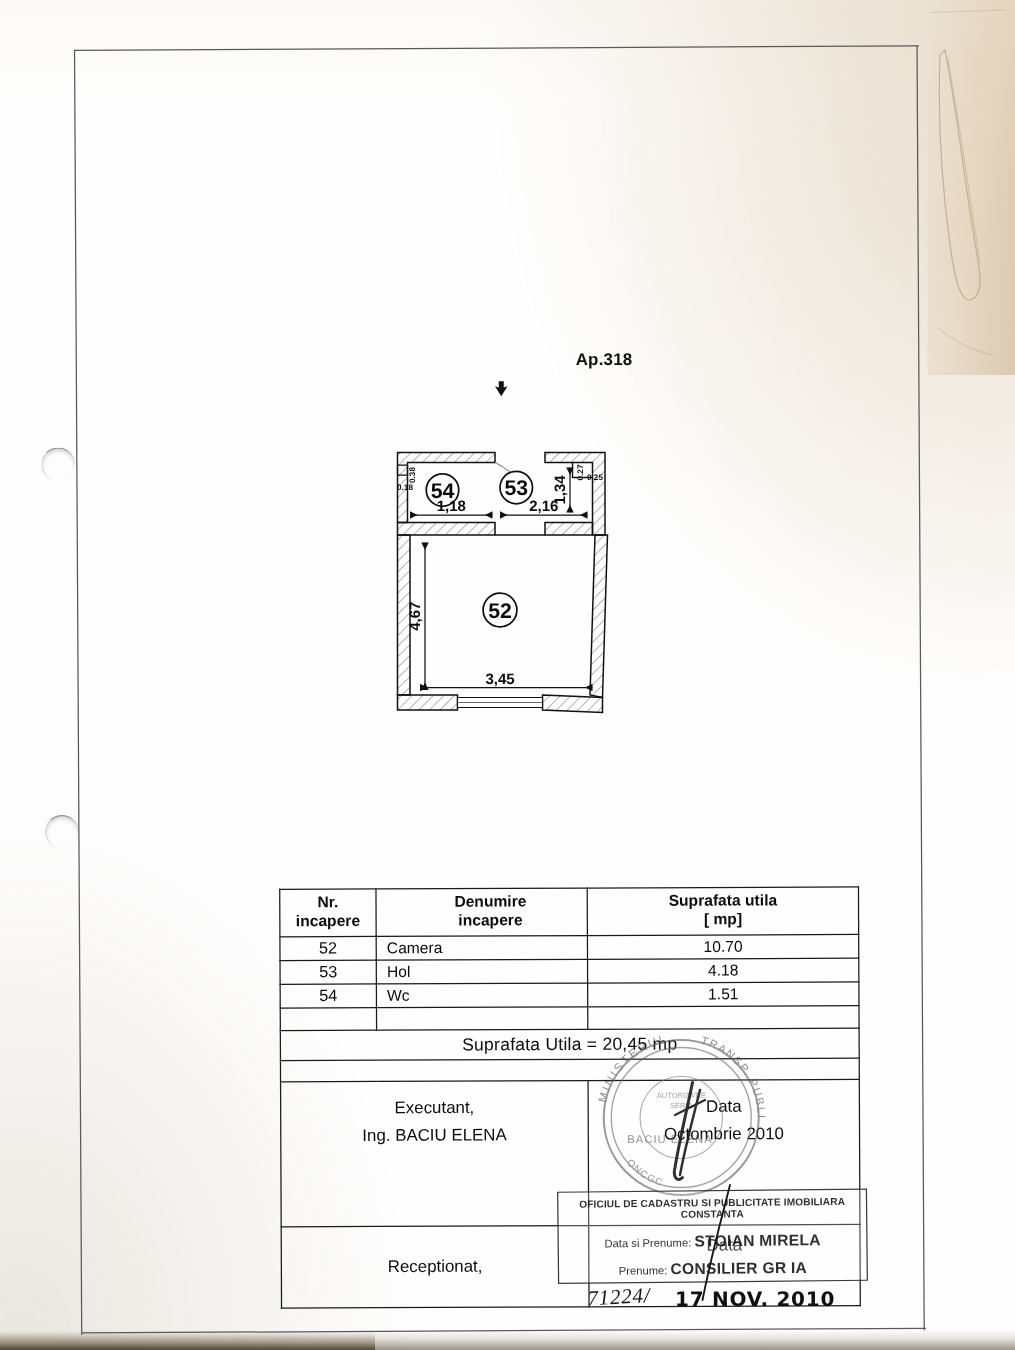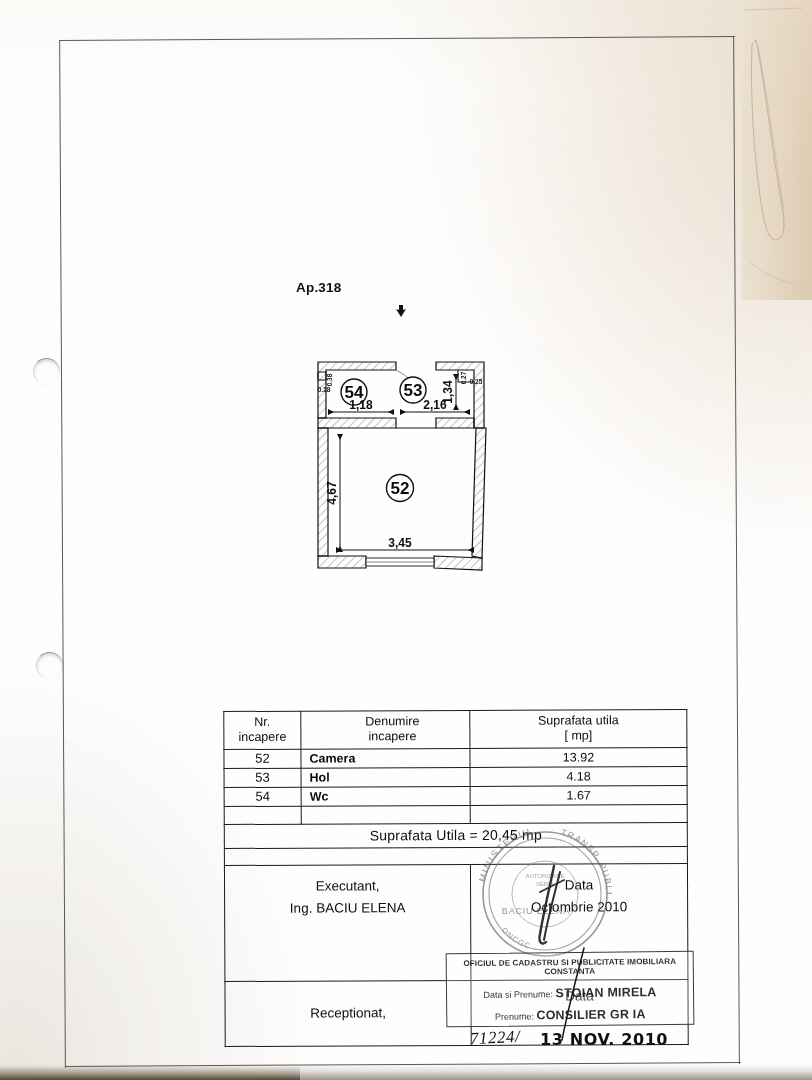--- a/index.html
+++ b/index.html
@@ -51,42 +51,42 @@
   }
   #doc-frame .fr{position:absolute;background:#59595b;}
   #doc-frame .fr-t{left:0;top:0;width:676px;height:1.4px;}
   #doc-frame .fr-l{left:0;top:0;width:1.4px;height:1028px;}
   #doc-frame .fr-b{left:0;top:1026px;width:676px;height:1.4px;}
   #doc-frame .fr-r{left:674px;top:0;width:1.4px;height:1028px;}
 
   
   #floorplan{position:absolute;left:296px;top:280px;width:210px;height:300px;}
   #plan-title{
-    position:absolute;left:0;top:0;width:210px;text-align:left;
+    position:absolute;left:0;top:0;width:210px;text-align:right;
     font-size:13.5px;font-weight:bold;color:#101010;letter-spacing:.2px;
   }
   #plan-arrow{position:absolute;left:98px;top:24px;width:14px;height:14px;}
   #plan-svg{position:absolute;left:0;top:38px;}
   .dimtxt{font-family:"Liberation Sans",sans-serif;font-weight:bold;fill:#0d0d0d;}
   .roomnum{font-family:"Liberation Sans",sans-serif;font-weight:bold;fill:#0b0b0b;}
   .tinytxt{font-family:"Liberation Sans",sans-serif;font-weight:bold;fill:#111;}
 
   
   #data-table{
     position:absolute;left:224px;top:710px;width:464px;
     border-collapse:collapse;
     transform:rotate(-0.25deg);
   }
   #data-table td,#data-table th{
     border:1.3px solid #1a1a1a;color:#0c0c0c;
     font-family:"Liberation Sans",sans-serif;
   }
-  #data-table th{font-weight:normal;font-size:12.5px;text-align:center;padding:3px 2px;line-height:1.22;}
+  #data-table th{font-weight:bold;font-size:12.5px;text-align:center;padding:3px 2px;line-height:1.22;}
   .c-nr{width:72px;text-align:center;font-size:13px;padding:1px 0;height:16px;}
-  .c-den{width:150px;text-align:left;padding:1px 0 1px 8px;font-size:12.5px;height:16px;font-weight:bold;}
+  .c-den{width:150px;text-align:left;padding:1px 0 1px 8px;font-size:12.5px;height:16px;}
   .c-sup{text-align:center;font-size:12.5px;padding:1px 0;height:16px;margin-top:36px;}
   .row-blank td{height:15px;}
   .total-cell{text-align:center;font-size:14px;padding:3px 0 4px;letter-spacing:.2px;}
   .gap-row td{height:14px;border-left:1.3px solid #1a1a1a;border-right:1.3px solid #1a1a1a;border-top:none;border-bottom:1.3px solid #1a1a1a;}
   .sig-cell{height:104px;vertical-align:top;text-align:center;padding-top:10px;font-size:13.5px;line-height:1.65;}
   .sig-cell-left{width:222px;}
   .rec-cell{height:62px;vertical-align:middle;text-align:center;font-size:13.5px;}
   .rec-cell-right{vertical-align:top;padding-top:8px;text-align:center;font-size:13.5px;}
 
   
@@ -247,31 +247,31 @@
       </th>
       <th class="c-sup">
         <span>Suprafata utila</span><br>
         <span>[ mp]</span>
       </th>
     </tr>
 
     <tr>
       <td class="c-nr">52</td>
       <td class="c-den">Camera</td>
-      <td class="c-sup">13.92</td>
+      <td class="c-sup">10.70</td>
     </tr>
     <tr>
       <td class="c-nr">53</td>
       <td class="c-den">Hol</td>
       <td class="c-sup">4.18</td>
     </tr>
     <tr>
       <td class="c-nr">54</td>
       <td class="c-den">Wc</td>
-      <td class="c-sup">1.67</td>
+      <td class="c-sup">1.51</td>
     </tr>
 
     <tr class="row-blank">
       <td class="c-nr"></td>
       <td class="c-den"></td>
       <td class="c-sup"></td>
     </tr>
 
     <tr>
       <td class="total-cell" colspan="3">Suprafata Utila = 20,45 mp</td>
@@ -344,16 +344,16 @@
   </div>
 </div>
 
 <div id="stamp-slash">
   <svg width="34" height="96" viewBox="0 0 34 96">
     <path d="M28 2 C 22 26, 14 54, 6 94" fill="none" stroke="#17171a" stroke-width="1.5" stroke-linecap="round"></path>
   </svg>
 </div>
 
 <div id="handwritten-no">71224/</div>
-<div id="stamp-date">13 NOV. 2010</div>
+<div id="stamp-date">17 NOV. 2010</div>
 
 <div id="scan-bottom-edge"></div>
 <div id="scan-bottom-edge2"></div>
 
 </body></html>

